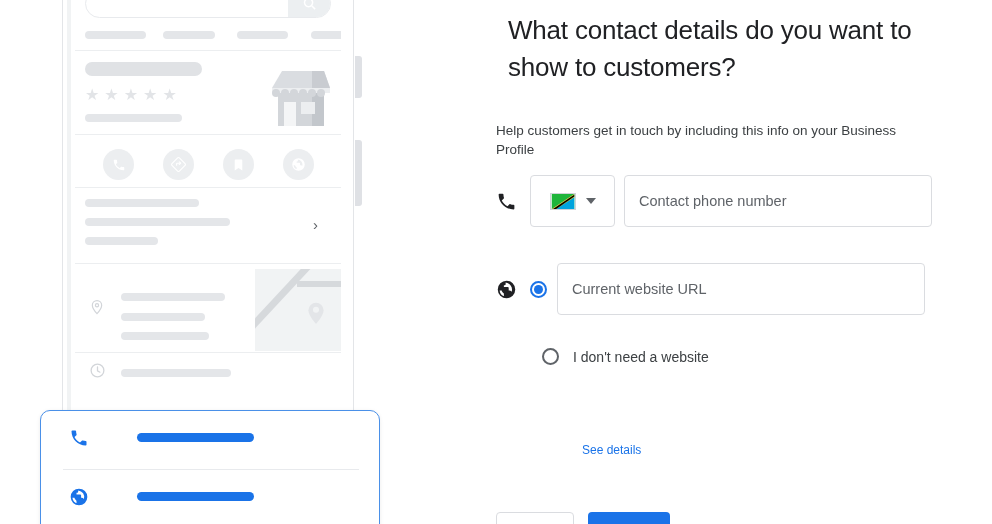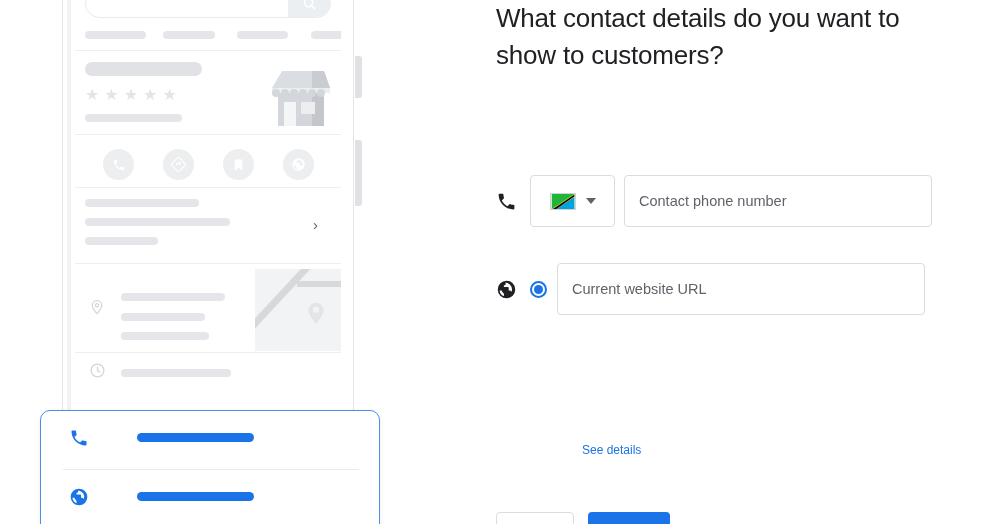--- a/index.html
+++ b/index.html
@@ -95,21 +95,21 @@
     overflow:hidden;
   }
   .callout-row { position:absolute; left:0; width:340px; height:58px; }
   .callout-ico { position:absolute; left:28px; top:17px; }
   .callout-bar { position:absolute; left:96px; top:22px; width:117px; height:9px; border-radius:5px; background:#1a73e8; }
   .callout-div { position:absolute; left:22px; top:58px; width:296px; height:1px; background:#e8eaed; }
 
   
   .form-pane { position:absolute; left:496px; top:0; width:496px; height:524px; }
   .headline {
-    margin:0; padding-top:0;
+    margin:12px; padding-top:0;
     font-size: 26px; line-height: 37px; font-weight: 400;
     color: #202124; letter-spacing: -0.2px;
     width: 430px;
   }
   .subtext {
     margin:0; width: 434px;
     font-size: 13.5px; line-height: 19px; color: #3c4043;
   }
   .row-phone { position:absolute; left:0; top:175px; display:flex; align-items:center; }
   .lead-ico { width: 34px; display:flex; align-items:center; }
@@ -315,20 +315,21 @@
         </div>
         <div class="callout-bar"></div>
       </div>
     </div>
 
   </div>
 
   <div class="form-pane">
 
     <h1 class="headline">What contact details do you want to show to customers?</h1>
+    <p class="subtext" style="margin-top:35px;">Help customers get in touch by including this info on your Business Profile</p>
 
     <div class="row-phone">
       <div class="lead-ico">
         <svg width="21" height="21" viewBox="0 0 24 24" fill="#202124">
           <path d="M6.6 10.8c1.4 2.8 3.8 5.1 6.6 6.6l2.2-2.2c.3-.3.7-.4 1-.2 1.2.4 2.4.6 3.6.6.6 0 1 .4 1 1V20c0 .6-.4 1-1 1C10.6 21 3 13.4 3 4c0-.6.4-1 1-1h3.5c.6 0 1 .4 1 1 0 1.3.2 2.5.6 3.6.1.4 0 .7-.2 1l-2.3 2.2z"></path>
         </svg>
       </div>
       <div class="cc-select">
         <svg class="flag-tz" viewBox="0 0 36 24">
           <rect width="36" height="24" fill="#1eb53a"></rect>
@@ -348,20 +349,24 @@
         <svg width="21" height="21" viewBox="0 0 24 24" fill="#202124">
           <path d="M12 2a10 10 0 1 0 0 20 10 10 0 0 0 0-20zm-1 17.9A8 8 0 0 1 4.1 13h2.4c.3 1.6 1.3 2.3 2 3 .6.6.5 1.3.5 2v1.9zm6.9-5.4c-.4-.5-1-1.5-2.4-1.5h-1v-3c0-.6-.4-1-1-1H9v-2h1c.6 0 1-.4 1-1V4.1a8 8 0 0 1 6.9 10.4z"></path>
         </svg>
       </div>
       <div class="radio checked"></div>
       <div class="txt-input url-input">
         <span>Current website URL</span>
       </div>
     </div>
 
+    <div class="opt-row" style="left:46px; top:348px;">
+      <div class="radio"></div>
+      <span class="opt-label">I don't need a website</span>
+    </div>
 
 
     <div class="see-details" style="left:86px; top:443px;">See details</div>
 
     <div class="btn-row">
       <button class="btn-back"></button>
       <button class="btn-next"></button>
     </div>
 
   </div>

